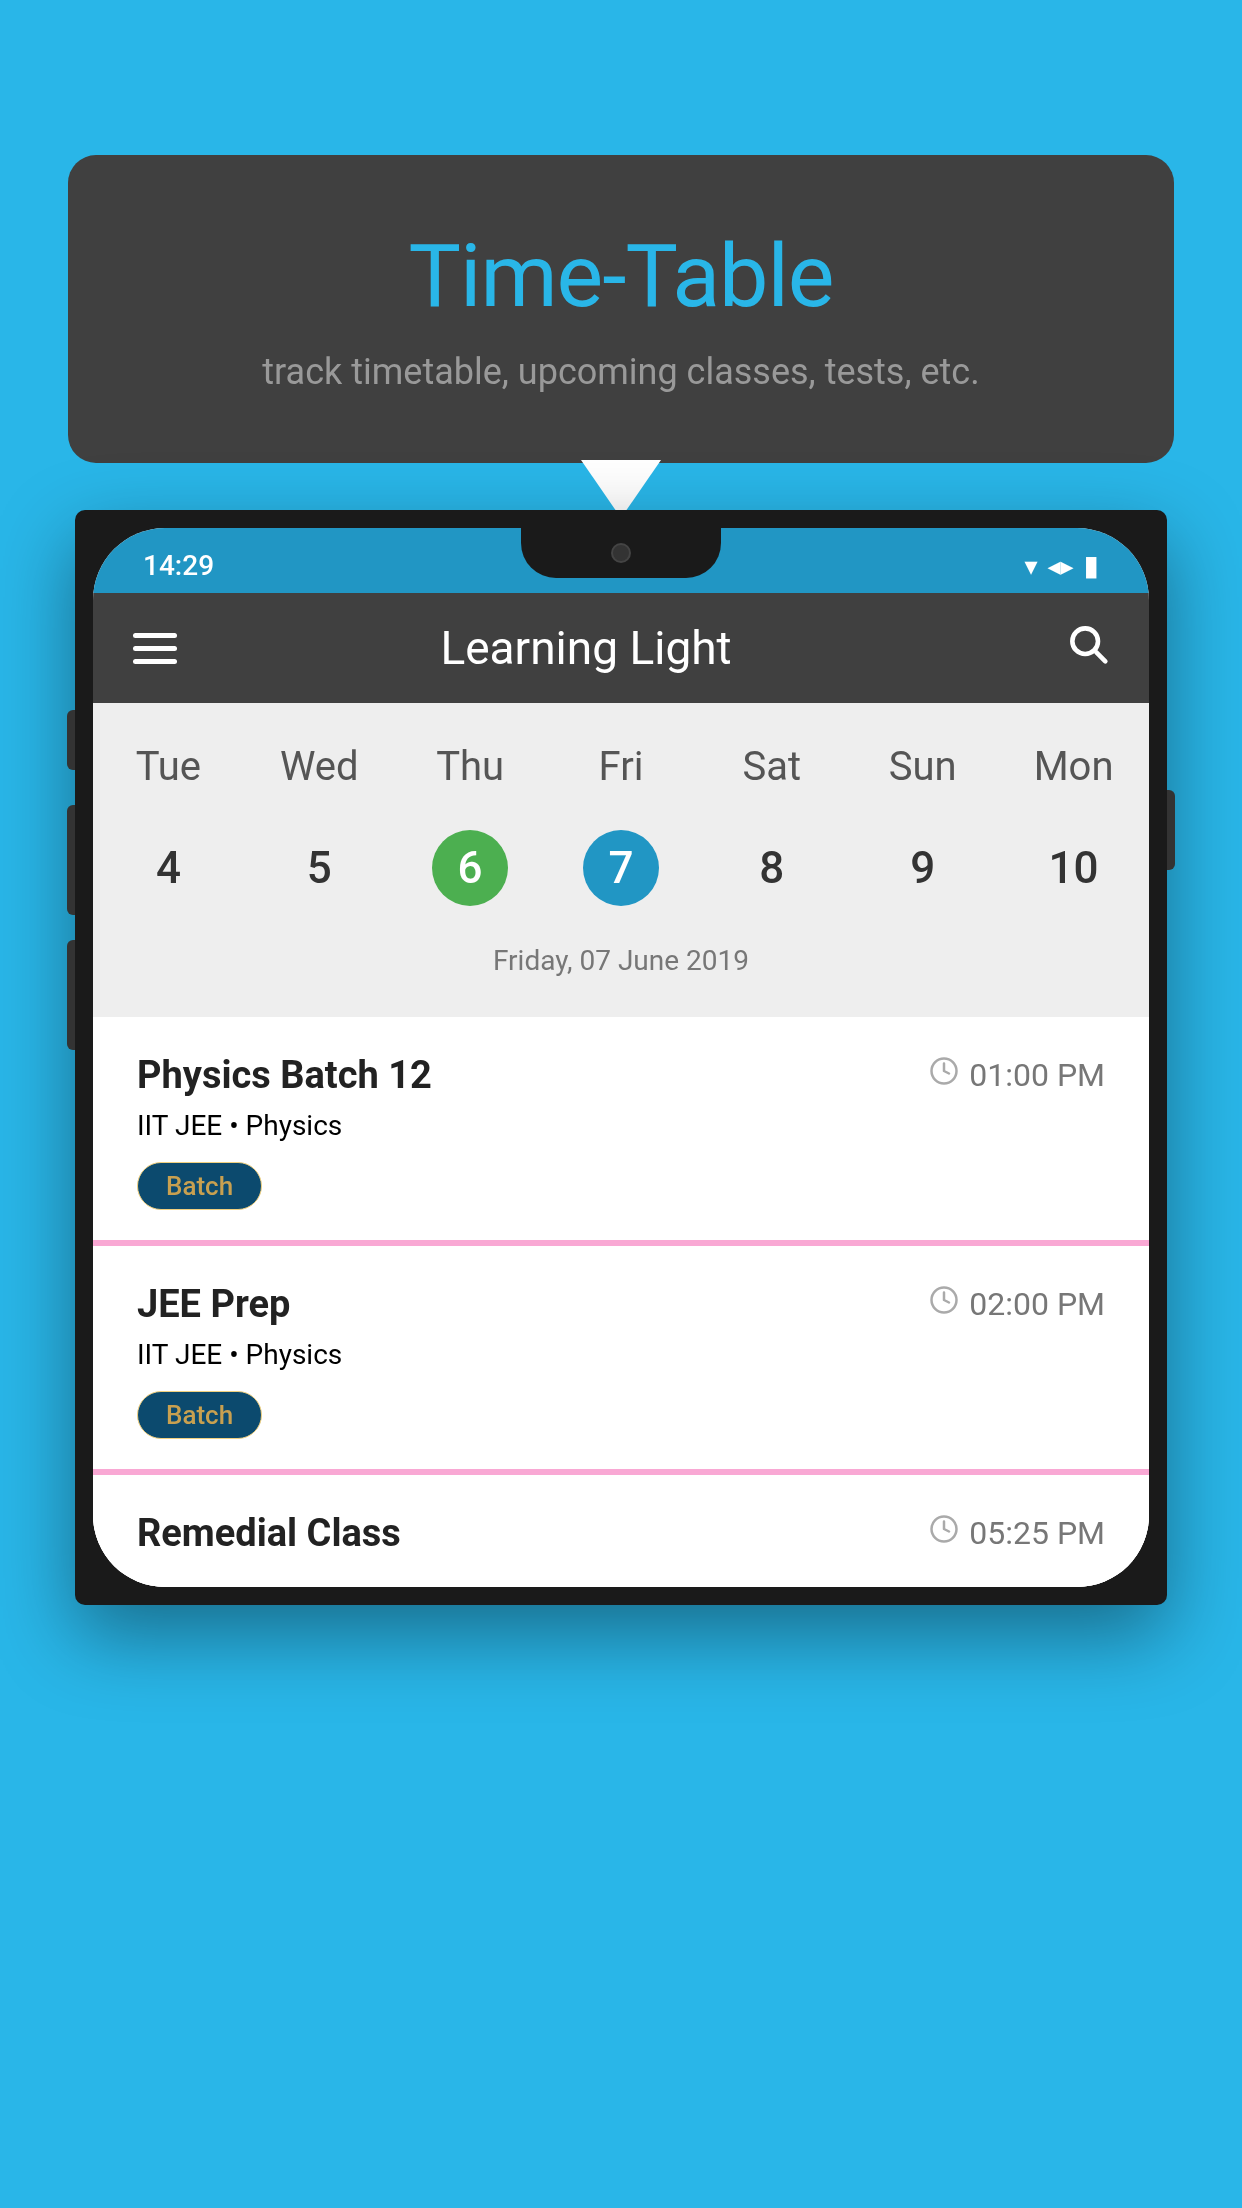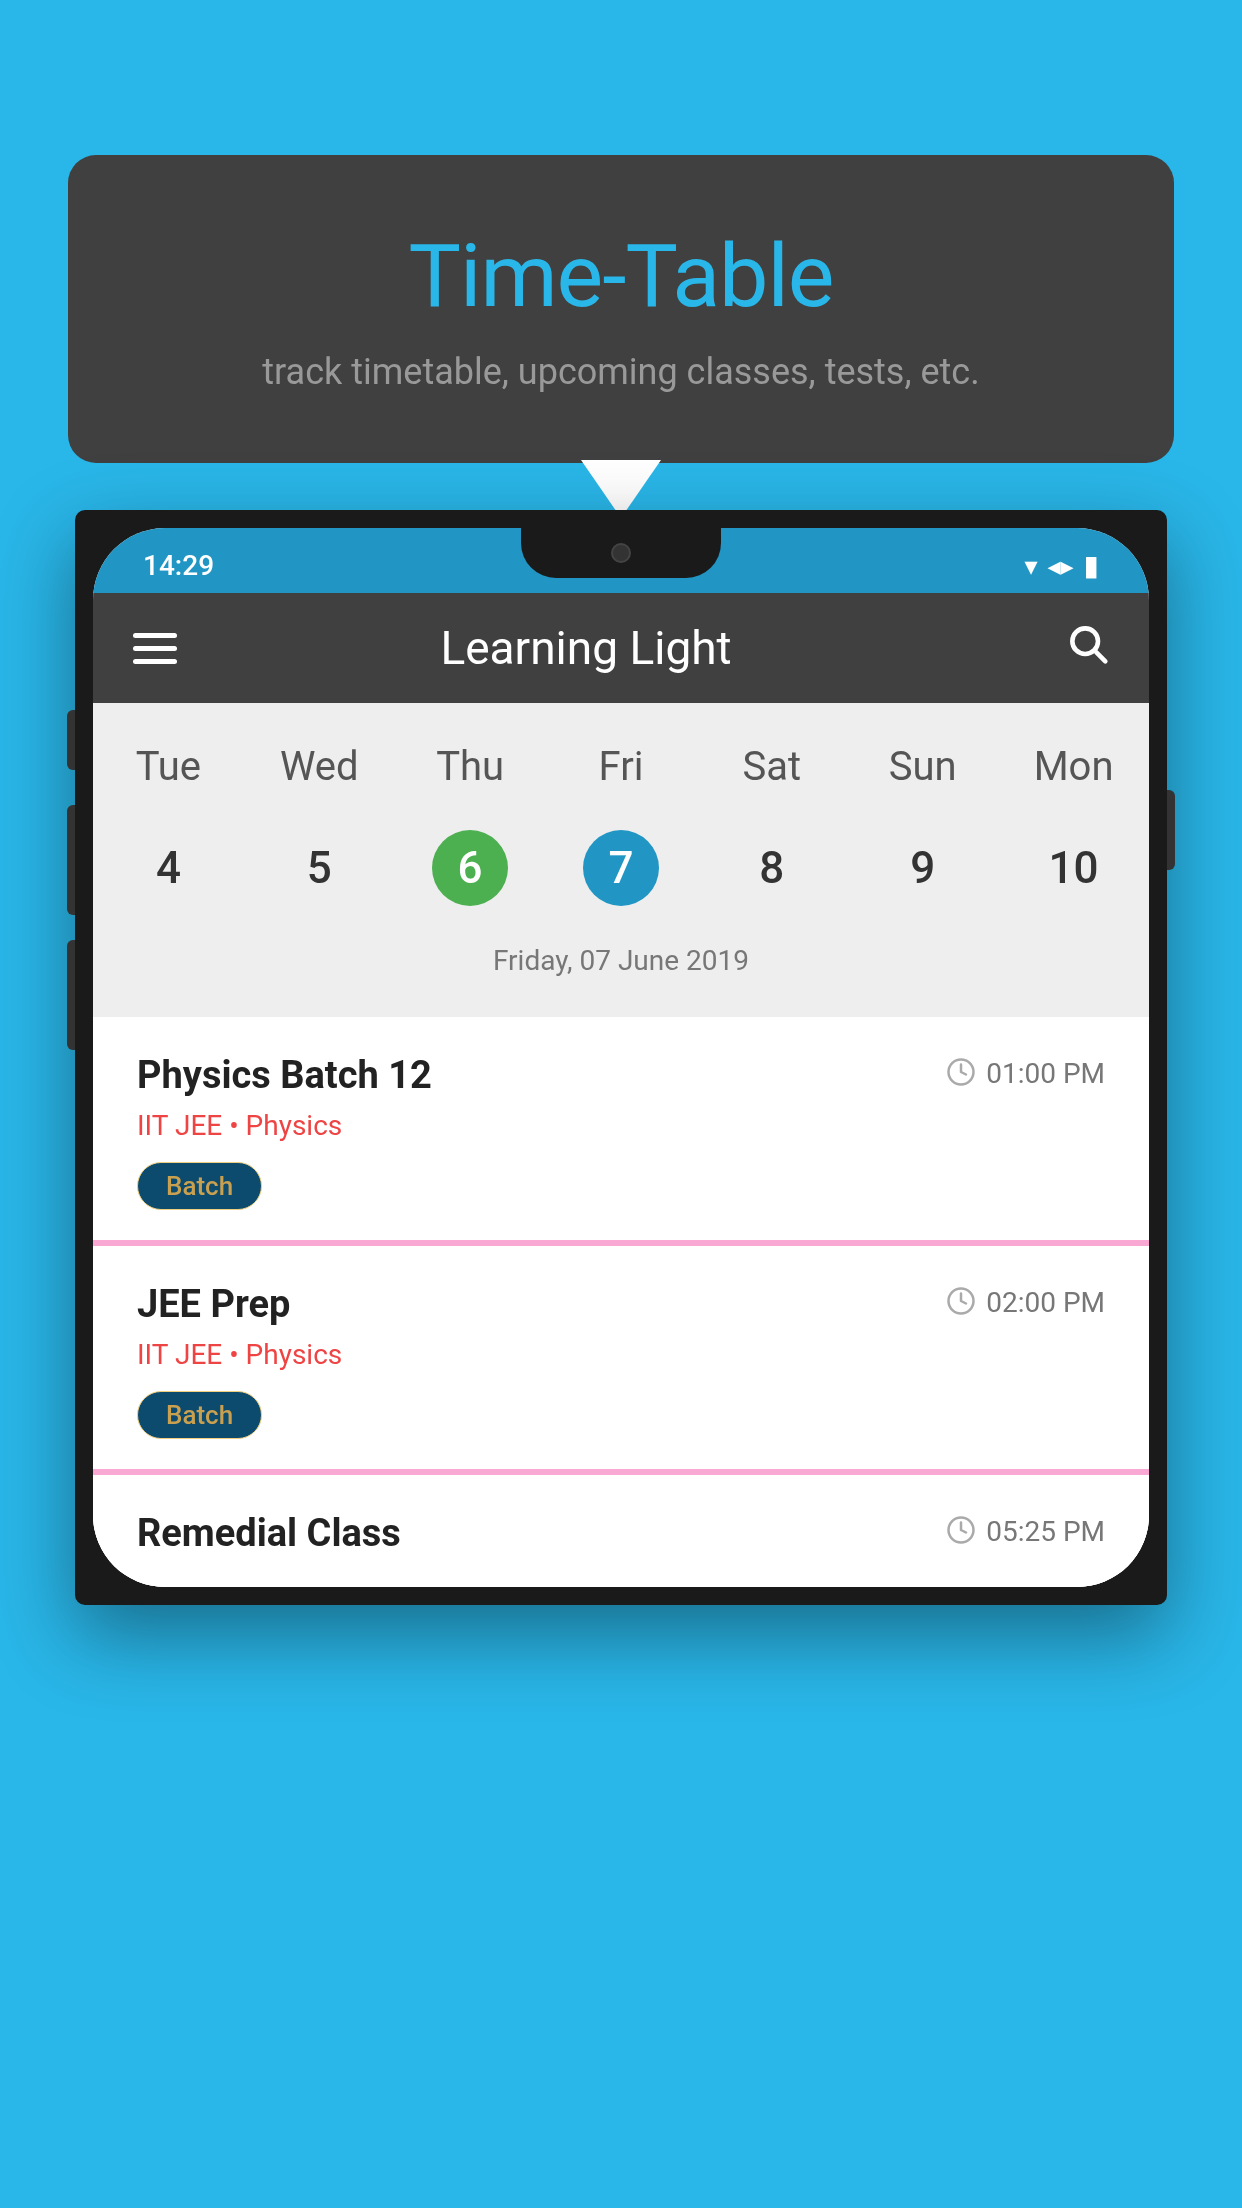--- a/index.html
+++ b/index.html
@@ -256,29 +256,29 @@
     }
 
     .schedule-item-title {
       font-size: 38px;
       font-weight: 700;
       color: #222;
     }
 
     .schedule-item-time {
       display: flex;
-      align-items: flex-start;
+      align-items: flex-end;
       gap: 10px;
-      font-size: 28px;
+      font-size: 32px;
       color: #777;
     }
 
     .schedule-item-subtitle {
       font-size: 28px;
-      color: #ef4444;
+      color: #000000;
       margin-bottom: 20px;
     }
 
     .batch-tag {
       display: inline-block;
       background: #0c4a6e;
       color: #c8a050;
       font-size: 26px;
       font-weight: 500;
       padding: 8px 28px;

